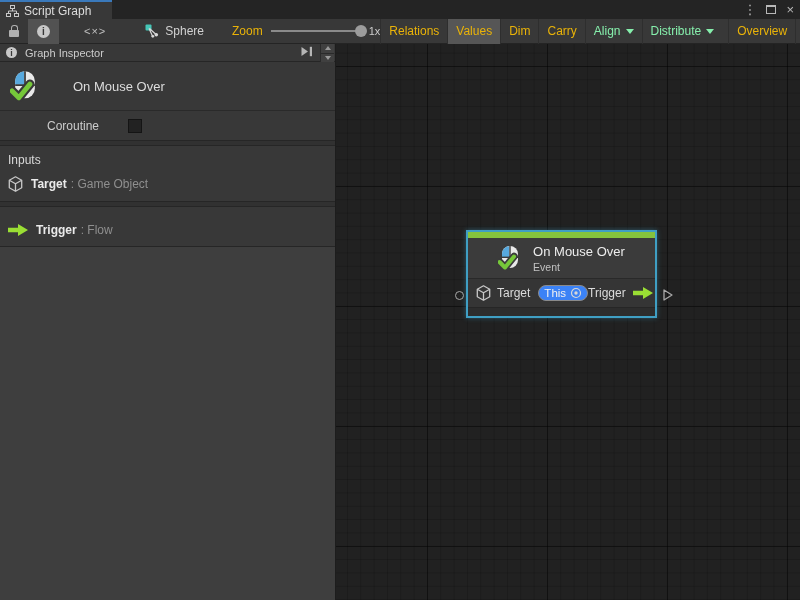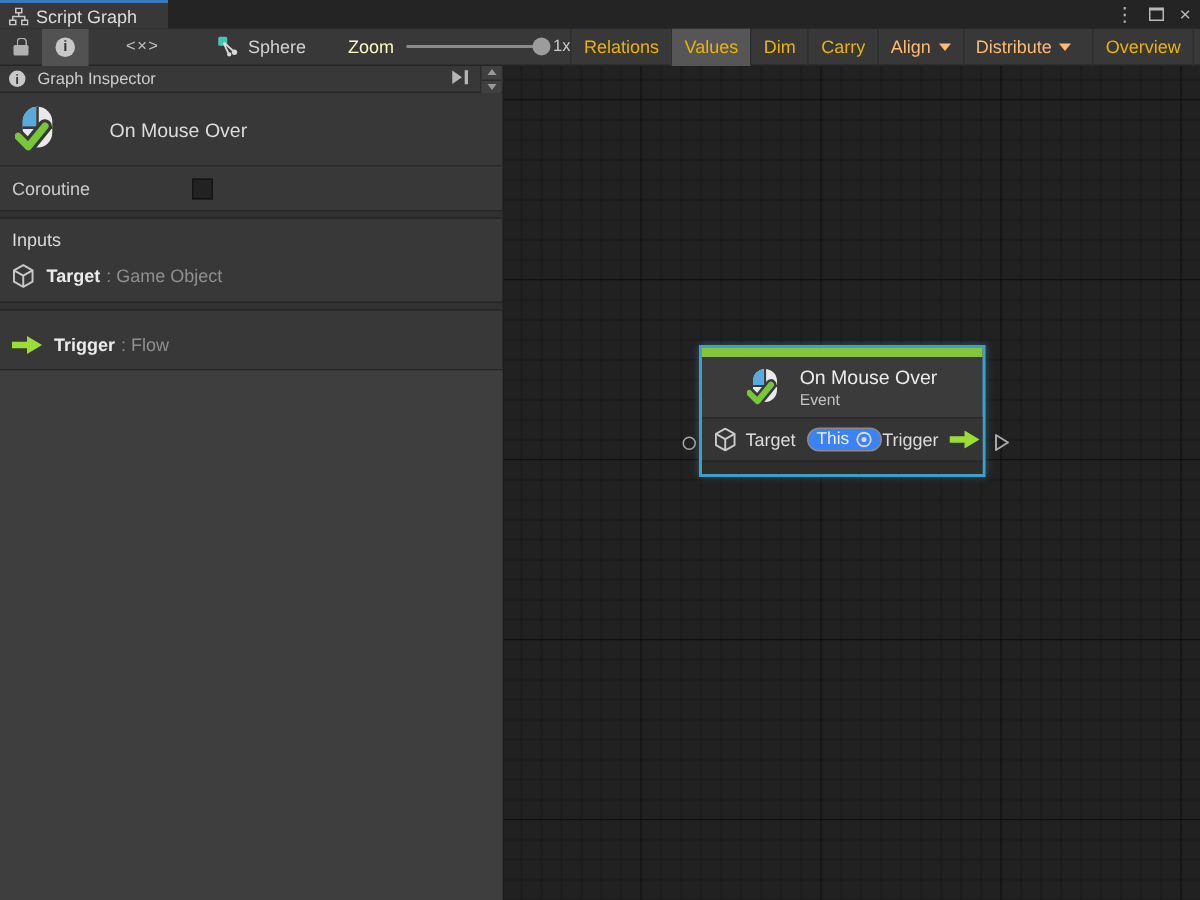--- a/index.html
+++ b/index.html
@@ -19,29 +19,29 @@
   .tb-btn { height:25px; display:flex; align-items:center; justify-content:center; padding:0 9px; color:#c0c0c0; }
   .tb-btn.pressed { background:#525252; }
   .code-glyph { font-size:11px; letter-spacing:1px; color:#c0c0c0; }
   .tb-sep { width:1px; height:25px; background:#2e2e2e; }
   .lock { display:flex; flex-direction:column; align-items:center; }
   .lock-shackle { width:7px; height:5px; border:1.5px solid #b0b0b0; border-bottom:none; border-radius:3px 3px 0 0; }
   .lock-body { width:10px; height:7px; background:#b0b0b0; border-radius:1px; }
   .info-disc { width:13px; height:13px; border-radius:50%; background:#c8c8c8; color:#383838; font-weight:bold; font-size:10px; display:flex; align-items:center; justify-content:center; }
   .graph-ref { display:flex; align-items:center; gap:6px; margin-left:14px; color:#d2d2d2; }
   .zoom-group { display:flex; align-items:center; margin-left:28px; }
-  .zoom-label { color:#fef9c3; }
+  .zoom-label { color:#eab308; }
   .slider { position:relative; width:94px; height:12px; margin-left:8px; }
   .slider .track { position:absolute; left:0; right:0; top:5px; height:2px; background:#8a8a8a; }
   .slider .knob { position:absolute; right:-2px; top:0; width:12px; height:12px; border-radius:50%; background:#9c9c9c; }
   .zoom-value { margin-left:4px; color:#cccccc; font-size:11px; }
   .tb-right { margin-left:auto; display:flex; height:25px; }
   .tb-txtbtn { height:25px; display:flex; align-items:center; padding:0 8px; border-left:1px solid #2e2e2e; color:#eab308; font-size:12px; white-space:nowrap; }
   .tb-txtbtn.active { background:#565656; }
-  .tb-txtbtn.disabled { color:#fdba74; }
+  .tb-txtbtn.disabled { color:#86efac; }
   .tb-txtbtn .caret { width:0; height:0; border-left:4px solid transparent; border-right:4px solid transparent; border-top:5px solid currentColor; margin-left:5px; }
   .tb-txtbtn.gap { margin-left:6px; }
 
   
   .content { flex:1; display:flex; min-height:0; }
 
   
   .inspector { width:336px; background:#383838; display:flex; flex-direction:column; border-right:1px solid #1d1d1d; }
   .insp-header { height:18px; background:#383838; border-bottom:1px solid #262626; display:flex; align-items:center; position:relative; font-size:11px; color:#cccccc; }
   .insp-header .info-disc { width:11px; height:11px; font-size:9px; margin-left:6px; }
@@ -53,21 +53,21 @@
   .tri-up { width:0; height:0; border-left:3.5px solid transparent; border-right:3.5px solid transparent; border-bottom:4px solid #999; }
   .tri-down { width:0; height:0; border-left:3.5px solid transparent; border-right:3.5px solid transparent; border-top:4px solid #999; }
 
   .unit-head { height:49px; display:flex; align-items:center; border-bottom:1px solid #2a2a2a; }
   .unit-head svg { margin-left:10px; }
   .unit-title { margin-left:33px; font-size:13px; color:#dcdcdc; }
 
   .coroutine-row { height:30px; display:flex; align-items:center; border-bottom:1px solid #262626; }
   .coroutine-label { margin-left:8px; color:#cccccc; }
   .checkbox { position:absolute; left:128px; width:14px; height:14px; background:#222222; border:1px solid #141414; }
-  .coroutine-row { position:relative; }
+  .coroutine-row { position:relative;padding-left:39px; }
 
   .sec-gap { height:5px; background:#313131; border-bottom:1px solid #262626; }
   .section { padding:7px 0 9px 0; border-bottom:1px solid #262626; }
   .sec-title { margin-left:8px; font-size:12px; color:#dadada; }
   .port-line { display:flex; align-items:center; margin-top:9px; }
   .port-line svg { margin-left:8px; }
   .port-name { margin-left:8px; font-weight:bold; color:#eaeaea; }
   .port-type { margin-left:4px; color:#8f8f8f; }
   .insp-rest { flex:1; background:#3e3e3e; }
 

